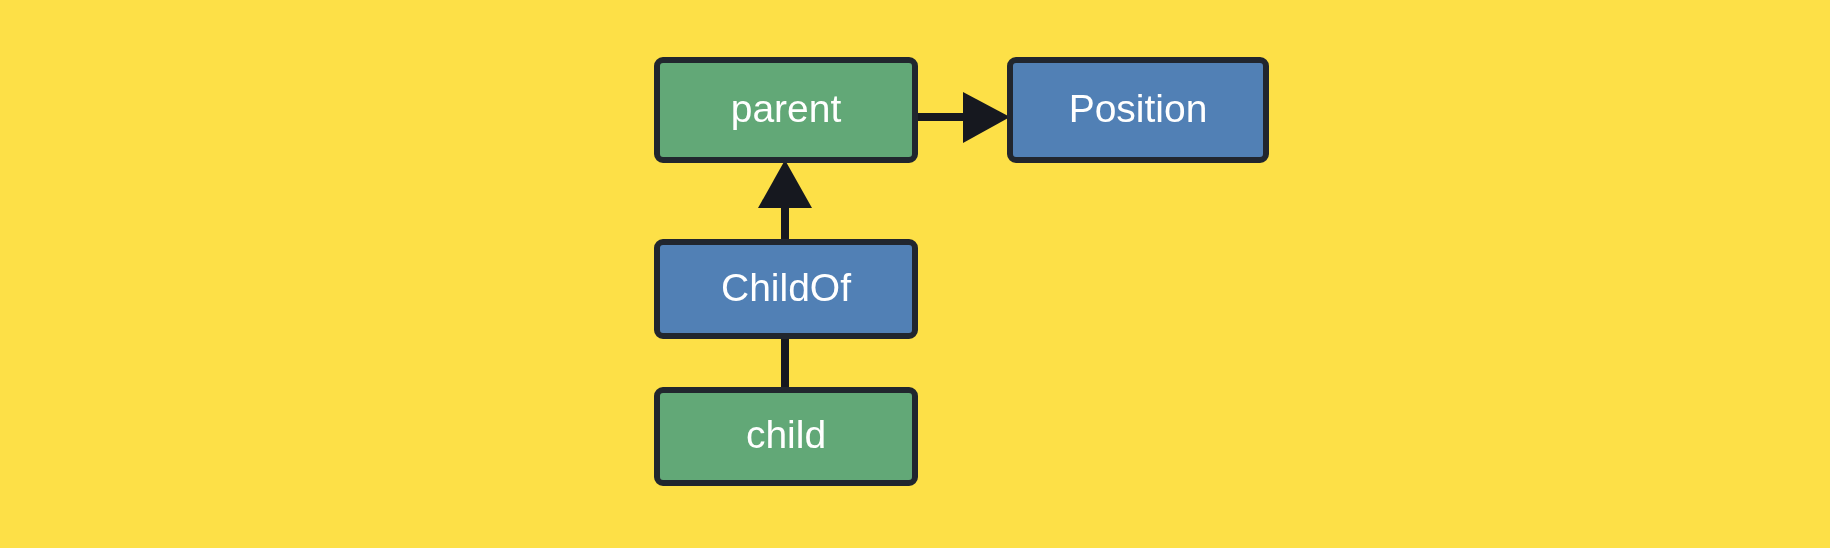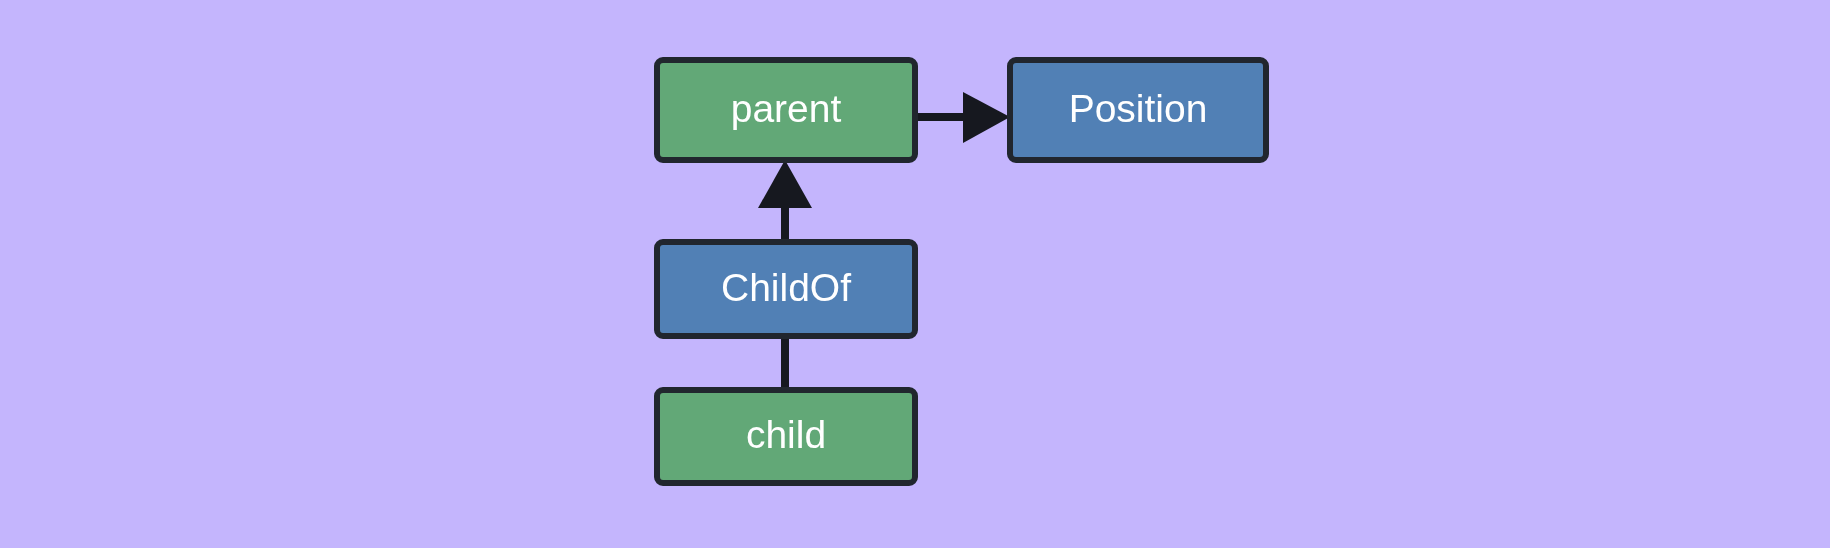--- a/index.html
+++ b/index.html
@@ -47,21 +47,21 @@
     stroke-linecap: butt;
   }
   .arrow-head {
     fill: #16181f;
     stroke: none;
   }
 </style>
 </head>
 <body style="background: rgb(255, 255, 255);">
 
-<div id="canvas" style="background: #c4b5fd;">
+<div id="canvas" style="background: #fde047;">
   <svg id="diagram-svg" viewBox="0 0 1830 548" xmlns="http://www.w3.org/2000/svg">
 
     <g>
       <path class="edge-path" d="M 785 483 L 785 336" stroke="#16181f"></path>
     </g>
 
     <g>
       <path class="edge-path" d="M 785 242 L 785 205" stroke="#16181f"></path>
       <polygon class="arrow-head" points="785,160 812,208 758,208" fill="#16181f"></polygon>
     </g>

